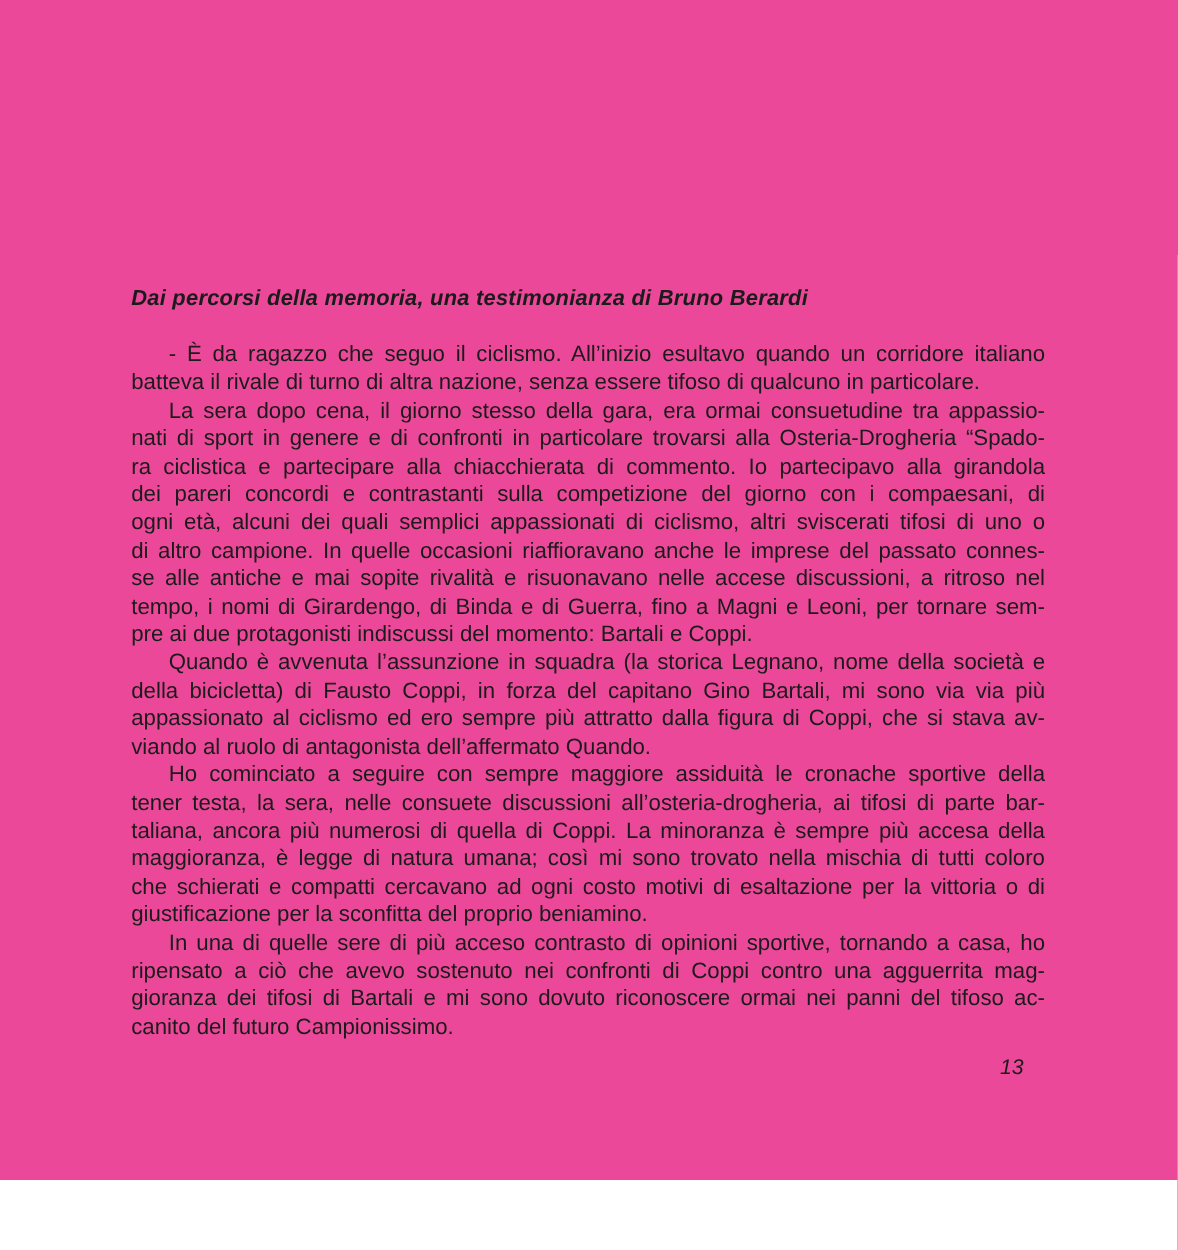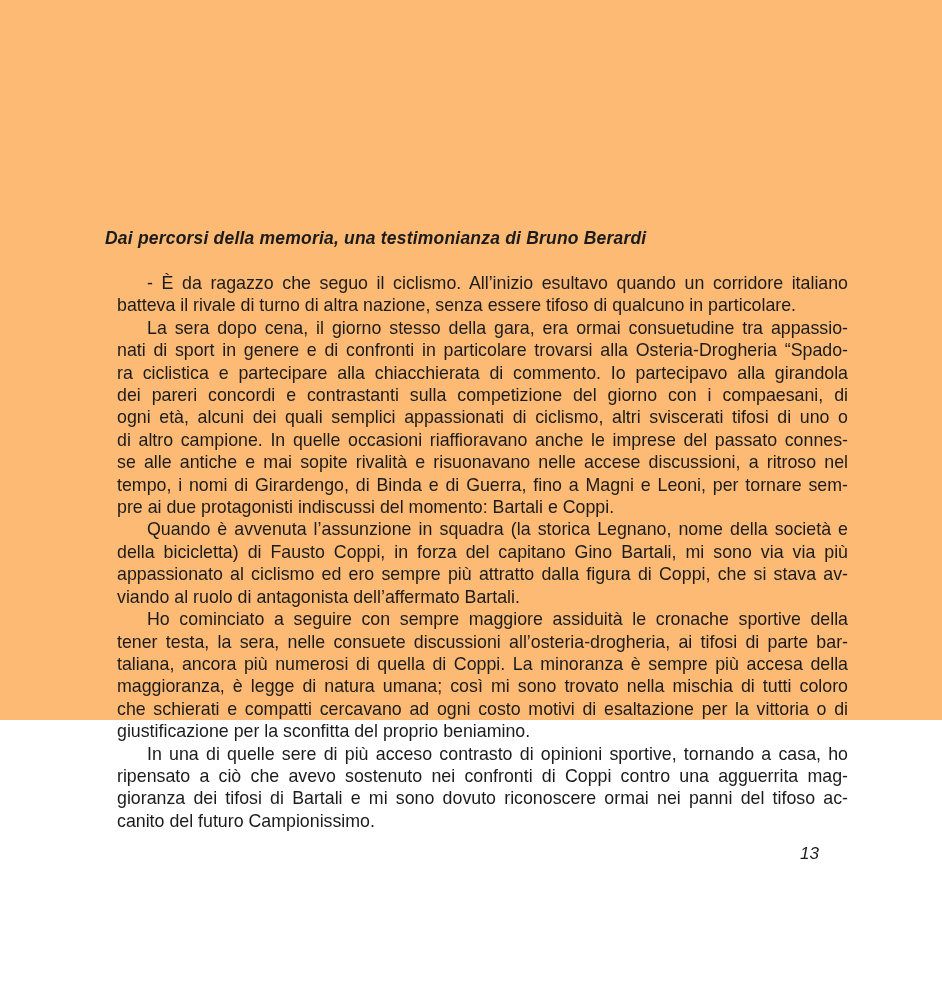--- a/index.html
+++ b/index.html
@@ -4,34 +4,33 @@
 <style>
   html, body { margin: 0; padding: 0; }
   body {
     width: 942px; height: 1000px;
     background: #ffffff;
     font-family: "Liberation Sans", sans-serif;
     position: relative;
   }
   .page {
     position: absolute; left: 0; top: 0;
-    width: 942px; height: 720px;
-    background: #fdba74; color: #1b1b1b;
+    width: 942px; height: 944px;
+    background: #ec4899; color: #1b1b1b;
   }
   .title {
     position: absolute; left: 105px; top: 228px;
     width: 740px;
     font-size: 17.5px; font-weight: bold; font-style: italic;
     letter-spacing: 0.2px;
     white-space: nowrap;
   }
   .textblock {
     position: absolute; left: 105px; top: 272px;
     width: 731px;
-    margin-left: 12px;
   }
   .para { margin: 0; padding: 0; }
   .ln {
     font-size: 17.8px;
     height: 22.42px; line-height: 22.42px;
     overflow: hidden;
     color: #1b1b1b;
   }
   .j { text-align: justify; text-align-last: justify; }
   .ind { padding-left: 30px; }
@@ -64,21 +63,21 @@
       <div class="ln j">di altro campione. In quelle occasioni riaffioravano anche le imprese del passato connes-</div>
       <div class="ln j">se alle antiche e mai sopite rivalità e risuonavano nelle accese discussioni, a ritroso nel</div>
       <div class="ln j">tempo, i nomi di Girardengo, di Binda e di Guerra, fino a Magni e Leoni, per tornare sem-</div>
       <div class="ln">pre ai due protagonisti indiscussi del momento: Bartali e Coppi.</div>
     </div>
 
     <div class="para">
       <div class="ln j ind">Quando è avvenuta l’assunzione in squadra (la storica Legnano, nome della società e</div>
       <div class="ln j">della bicicletta) di Fausto Coppi, in forza del capitano Gino Bartali, mi sono via via più</div>
       <div class="ln j">appassionato al ciclismo ed ero sempre più attratto dalla figura di Coppi, che si stava av-</div>
-      <div class="ln">viando al ruolo di antagonista dell’affermato Bartali.</div>
+      <div class="ln">viando al ruolo di antagonista dell’affermato Quando.</div>
     </div>
 
     <div class="para">
       <div class="ln j ind">Ho cominciato a seguire con sempre maggiore assiduità le cronache sportive della</div>
       <div class="ln j">tener testa, la sera, nelle consuete discussioni all’osteria-drogheria, ai tifosi di parte bar-</div>
       <div class="ln j">taliana, ancora più numerosi di quella di Coppi. La minoranza è sempre più accesa della</div>
       <div class="ln j">maggioranza, è legge di natura umana; così mi sono trovato nella mischia di tutti coloro</div>
       <div class="ln j">che schierati e compatti cercavano ad ogni costo motivi di esaltazione per la vittoria o di</div>
       <div class="ln">giustificazione per la sconfitta del proprio beniamino.</div>
     </div>

